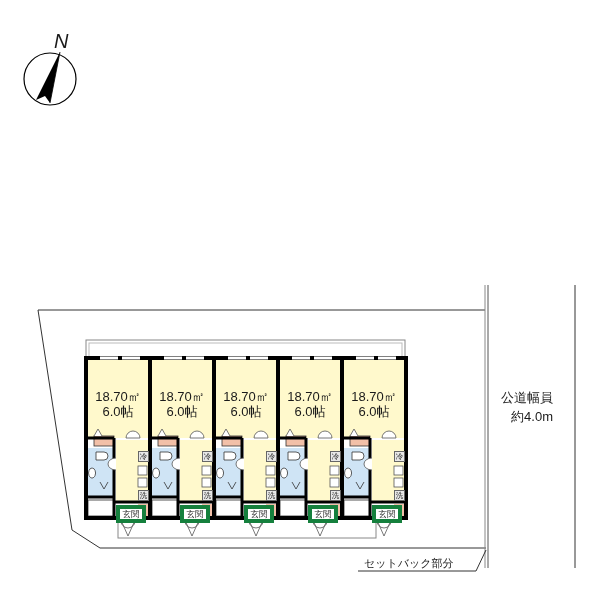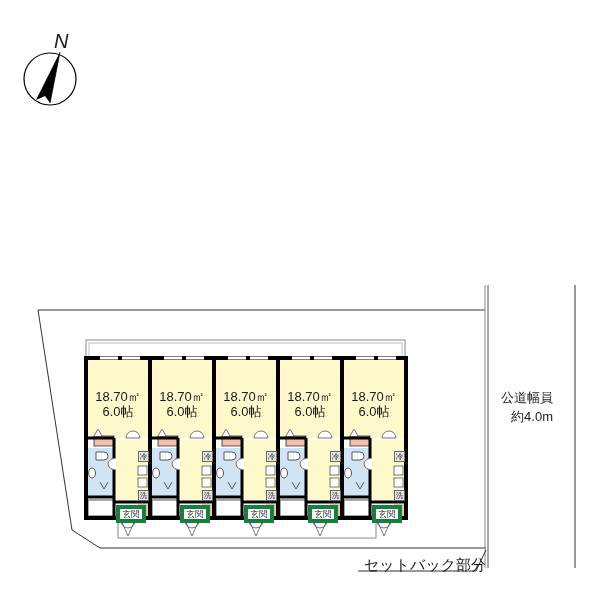--- a/index.html
+++ b/index.html
@@ -6,21 +6,21 @@
   body { width:600px; height:600px; position:relative; overflow:hidden;
          font-family:"Liberation Sans", "DejaVu Sans", sans-serif; }
   svg { position:absolute; left:0; top:0; }
   .lbl { position:absolute; color:#1a1a1a; white-space:nowrap; }
   .room-area { font-size:13px; text-align:center; line-height:15px; width:60px; }
   .genkan { font-size:8.5px; line-height:10px; text-align:center; width:22px;
             background:#ffffff; border:4px solid #15803d; }
   .appl { font-size:7.5px; line-height:9px; width:9px; text-align:center;
           background:#e8e8e8; border:1px solid #666; }
   .road { font-size:13px; line-height:19px;text-align:right; }
-  .setback { font-size:15px; }
+  .setback { font-size:11px; }
   .north { font-size:20px; font-style:italic; font-weight:normal; }
 </style>
 </head>
 <body>
 
 <svg width="600" height="600" viewBox="0 0 600 600">
 
   <g>
     <circle cx="50" cy="79" r="26" fill="none" stroke="#000" stroke-width="1.2"></circle>
     <polygon points="60,52 36,100 45,96 50,103" fill="#000"></polygon>

